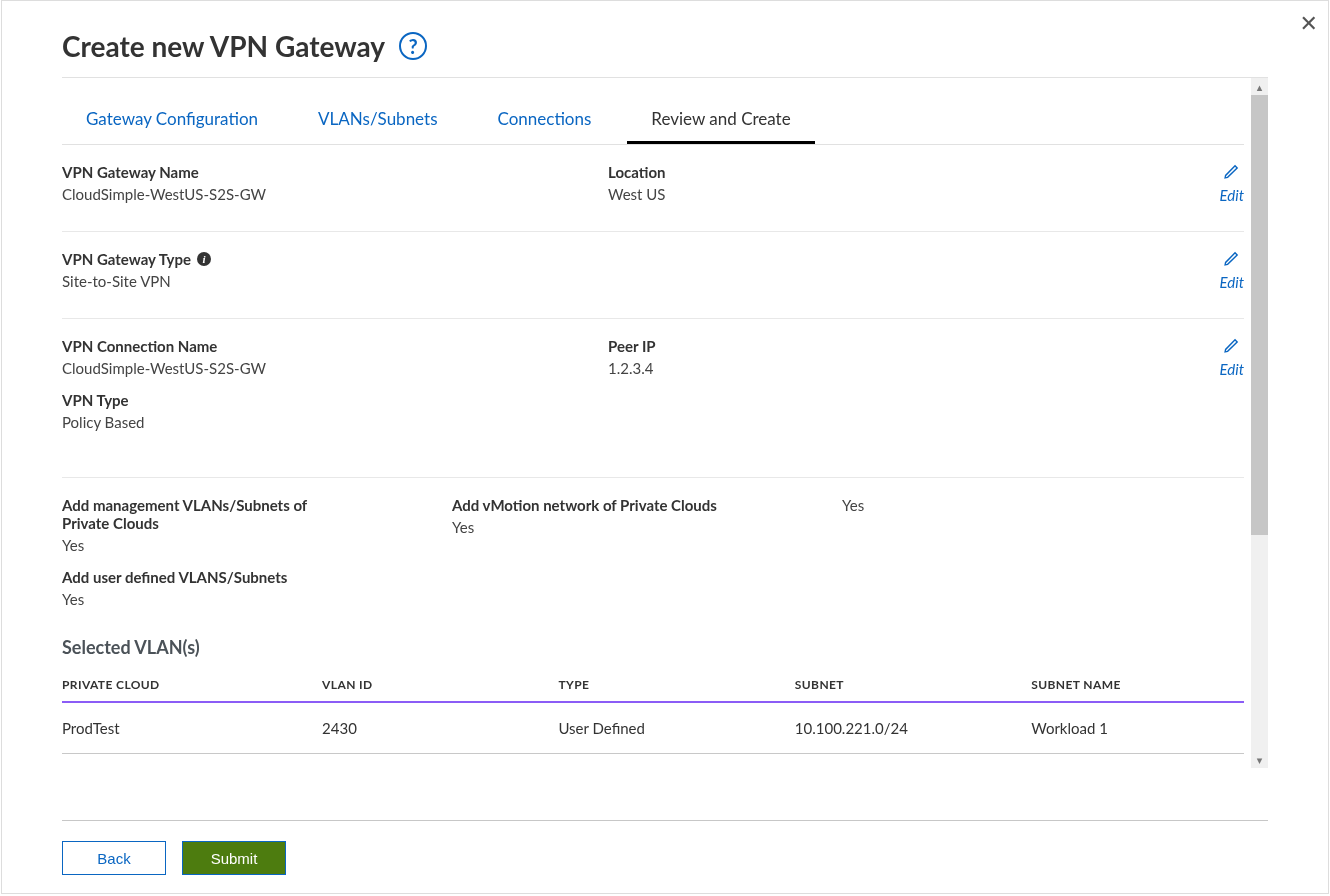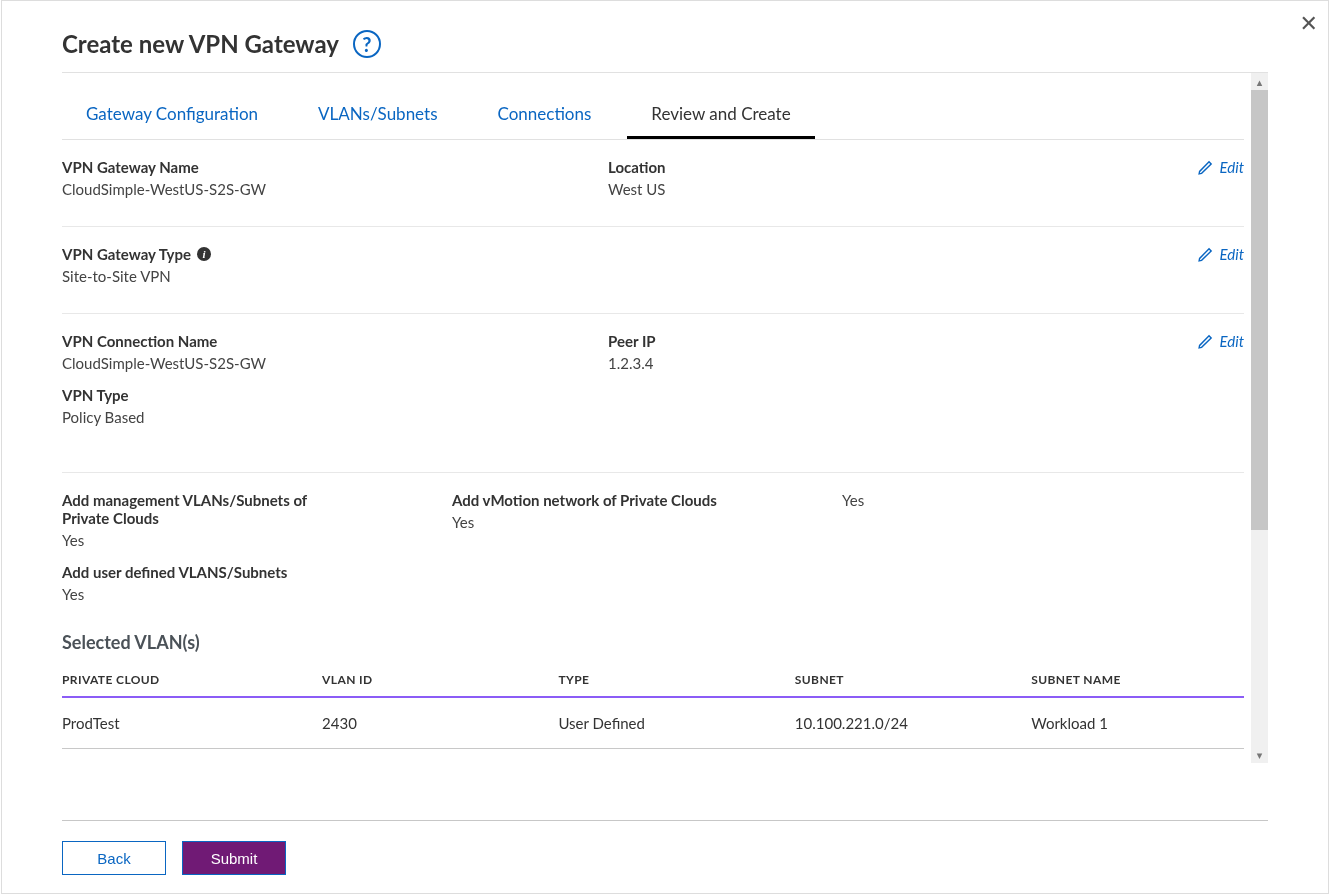--- a/index.html
+++ b/index.html
@@ -31,21 +31,21 @@
     flex-direction:column;
     height:100%;
   }
   .header-row {
     display:flex;
     align-items:center;
     padding-bottom:14px;
     border-bottom:1px solid #e1e1e1;
   }
   .page-title {
-    font-size:24px;
+    font-size:28px;
     font-weight:700;
     color:#333;
     margin:0;
   }
   .help-circle {
     width:28px; height:28px;
     border:2px solid #0a66c2;
     border-radius:50%;
     display:inline-flex;
     align-items:center;
@@ -138,20 +138,21 @@
     justify-content:flex-end;
   }
   .edit-link {
     display:inline-flex;
     align-items:center;
     gap:6px;
     color:#0a66c2;
     font-style:italic;
     font-size:15px;
     cursor:pointer;
+    flex-direction:column;
   }
   .edit-link svg { width:17px; height:17px; stroke:#0a66c2; }
   
   .subheading {
     font-size:18px;
     font-weight:700;
     color:#4b5258;
     margin:14px 0 10px 0;
   }
   table.vlan {
@@ -184,21 +185,21 @@
     display:inline-flex;
     align-items:center;
     justify-content:center;
   }
   .btn.secondary {
     background:#fff;
     border:1px solid #0a66c2;
     color:#0a66c2;
   }
   .btn.primary {
-    background:#701a75;
+    background:#4d7c0f;
     border:1px solid #0a66c2;
     color:#fff;
   }
 </style>
 </head>
 <body>
 
 <div class="modal-frame">
 
   <span class="close-x">✕</span>

